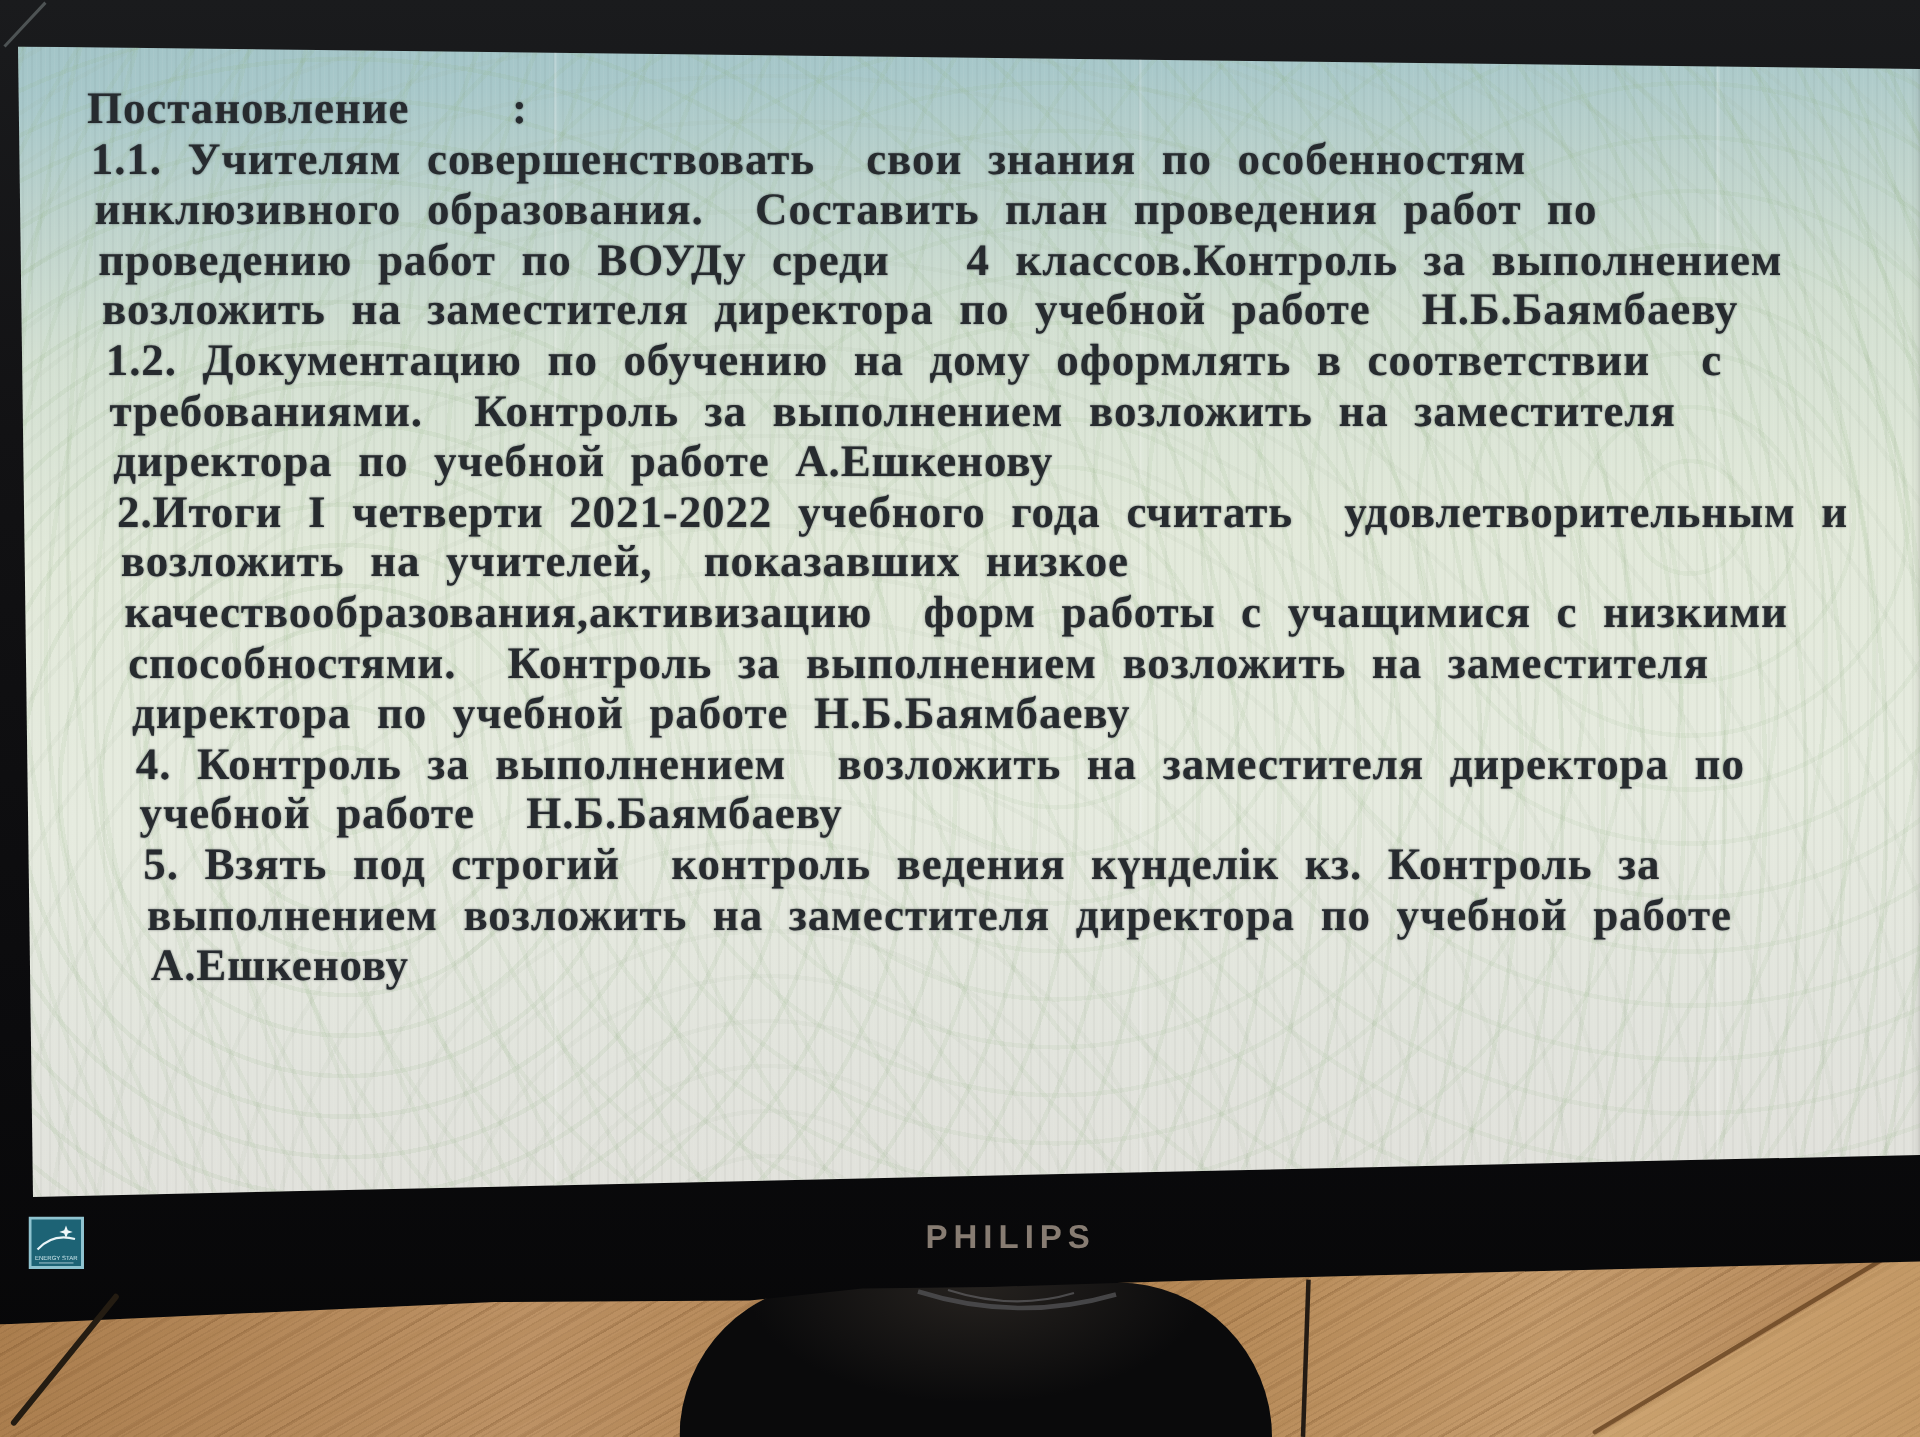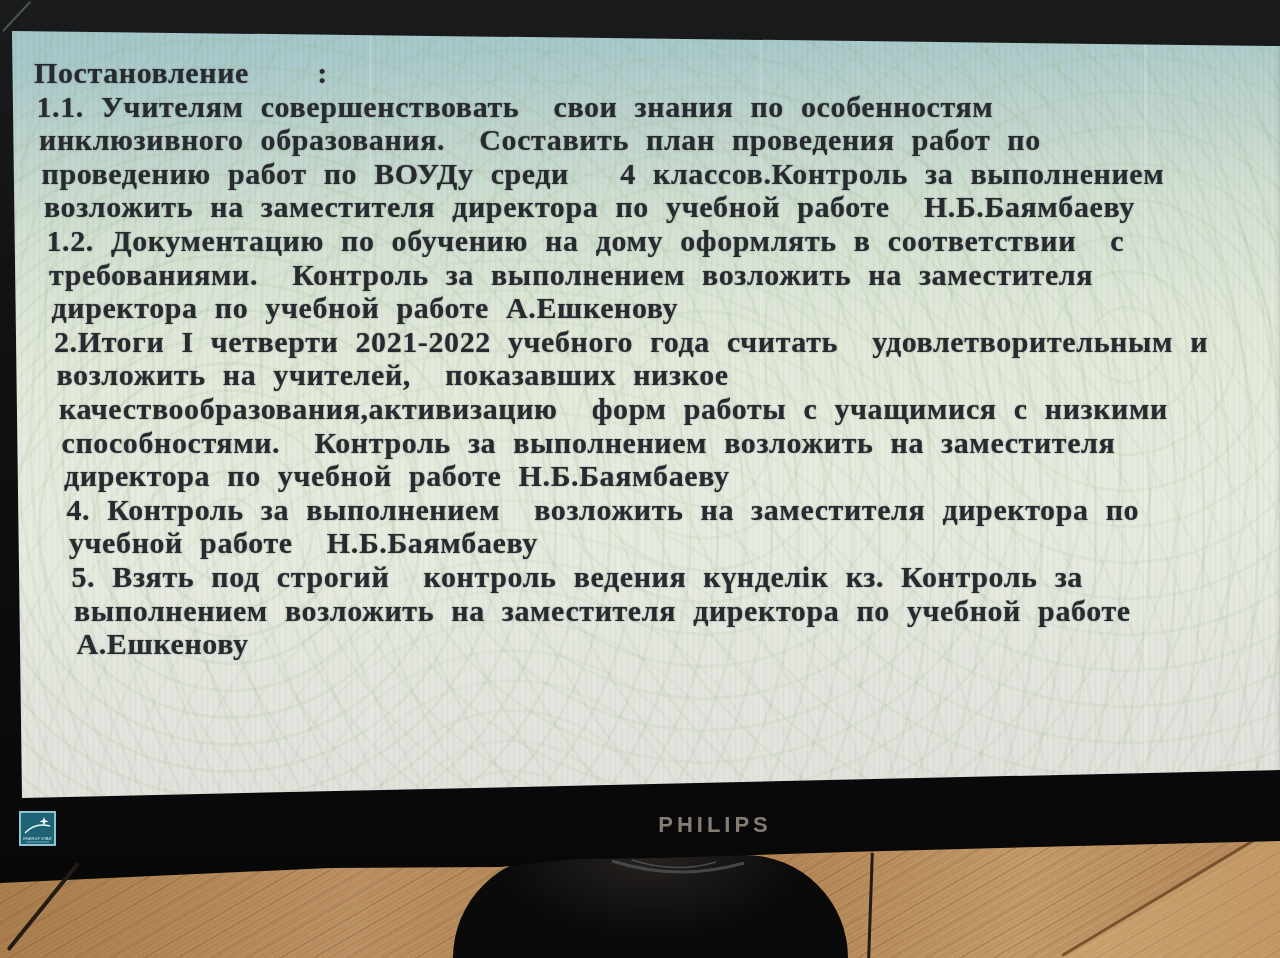--- a/index.html
+++ b/index.html
@@ -32,21 +32,21 @@
   .cable-right{left:869px;top:853px;width:3px;height:105px;background:#231b14;transform:rotate(2deg);}
 
   
   .bezel{position:absolute;inset:0;z-index:3;
     background:linear-gradient(180deg,#1a1b1d 0%,#121214 30%,#0b0b0d 72%,#060607 100%);
     clip-path:polygon(0 0,1280px 0,1280px 841px,1000px 848px,848px 852px,660px 858px,
                       575px 859px,500px 867px,330px 868px,0 883px);}
   .scratch{position:absolute;left:3px;top:30px;width:40px;height:2px;z-index:5;
     background:rgba(142,152,154,0.45);transform:rotate(-47deg);transform-origin:left center;}
   .neck-arc{position:absolute;left:608px;top:855px;z-index:5;}
-  .philips{position:absolute;left:630px;top:812px;width:170px;z-index:5;text-align:center;
+  .philips{position:absolute;left:617px;top:812px;width:170px;z-index:5;
     font-weight:700;font-size:22px;letter-spacing:4px;color:#8e8378;
     filter:blur(0.5px);opacity:0.95;}
   .sticker{position:absolute;left:19px;top:811px;z-index:5;}
 
   
   .screen{position:absolute;inset:0;z-index:4;
     clip-path:polygon(12px 31px,1280px 46px,1280px 770px,22px 798px);
     background:linear-gradient(178deg,#9fc2c6 0%,#a8c8ca 7%,#bcd2cc 14%,#d3e0d2 24%,
       #e2e9da 38%,#e6ebdf 55%,#e2e4dd 72%,#e1e0db 88%,#dddcd8 100%);
     box-shadow:inset 0 5px 7px -3px rgba(0,0,0,0.6), inset 4px 0 6px -3px rgba(0,0,0,0.4);}
@@ -59,21 +59,21 @@
   .banding{position:absolute;inset:0;pointer-events:none;
     background:
       linear-gradient(90deg, rgba(0,0,0,0) 369px, rgba(255,255,255,0.30) 370px, rgba(0,0,0,0) 372px),
       linear-gradient(90deg, rgba(0,0,0,0) 759px, rgba(255,255,255,0.25) 760px, rgba(0,0,0,0) 762px),
       linear-gradient(90deg, rgba(0,0,0,0) 1144px, rgba(255,255,255,0.28) 1145px, rgba(0,0,0,0) 1147px),
       repeating-linear-gradient(90deg, rgba(255,255,255,0.045) 0 1px, rgba(0,0,0,0) 1px 3px,
         rgba(0,0,0,0.03) 3px 4px, rgba(0,0,0,0) 4px 6px);}
   .text-block{position:absolute;left:0;top:56px;z-index:2;
     font-family:"Liberation Serif","DejaVu Serif",serif;font-weight:700;font-size:30px;
     line-height:33.6px;color:#272b2f;white-space:pre;letter-spacing:0.6px;word-spacing:9px;
-    text-shadow:0 0 1.5px rgba(45,50,55,0.65);filter:blur(0.35px);}
+    text-shadow:0 0 1.5px rgba(45,50,55,0.65);filter:blur(0.35px);padding-left:24px;}
 </style>
 </head>
 <body>
 
 <div class="photo">
 
   <div class="desk">
     <div class="desk-light"></div>
     <div class="desk-seam"></div>
   </div>

